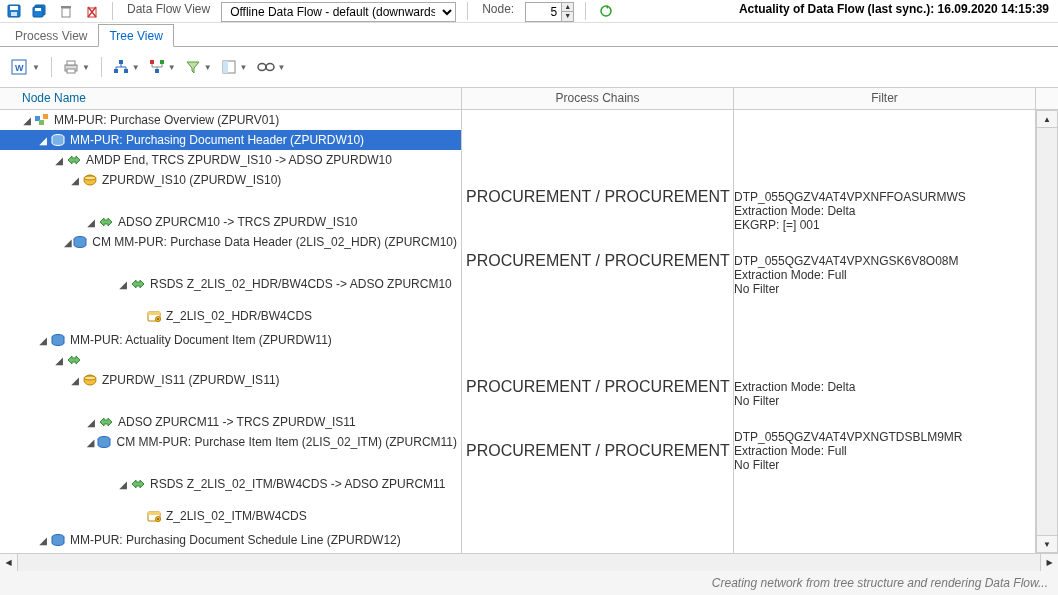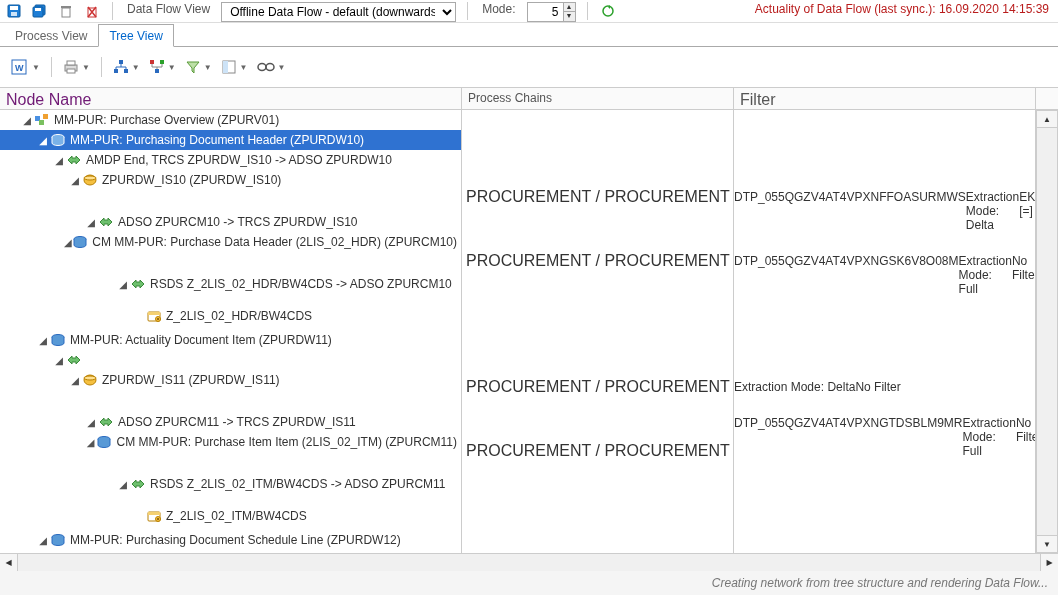--- a/index.html
+++ b/index.html
@@ -10,58 +10,58 @@
   .top-toolbar .icon-btn { width: 18px; height: 18px; display: flex; align-items: center; justify-content: center; cursor: pointer; border-radius: 2px; }
   .sep { width:1px; height:18px; background:#ccc; margin:0 3px; }
   .lbl { font-size: 12px; color: #555; padding: 0 3px; white-space: nowrap; }
   .combo { border: 1px solid #aaa; height: 20px; font-size: 12px; padding: 1px 4px; background:#fff; }
   #view-combo { width: 235px; }
   .level-spin { display:flex; align-items:center; border:1px solid #aaa; height:20px; }
   .level-spin input { width: 35px; border:none; text-align:right; font-size:12px; padding-right:4px; outline:none; }
   .level-spin .spin-btns { display:flex; flex-direction:column; }
   .level-spin .spin-btns div { width:12px; height:9px; font-size:7px; line-height:7px; text-align:center; cursor:pointer; background:#eee; border-left:1px solid #aaa; border-bottom:1px solid #aaa;}
   .level-spin .spin-btns div:last-child{border-bottom:none;}
-  .top-right { margin-left:auto; font-size:12px; color:#b91c1c; padding-right:4px; white-space: nowrap;}
+  .top-right { margin-left:auto; font-size:12px; color:#000000; padding-right:4px; white-space: nowrap; font-weight: bold;}
 
   
   .tabbar { display:flex; height:24px; background:#fff; border-bottom:1px solid #aaa; padding-left:4px; }
   .tab { padding: 4px 10px 3px; font-size:12px; color:#666; cursor:pointer; border:1px solid transparent; border-bottom:none; position:relative; top:1px; }
   .tab.active { color:#0066cc; border:1px solid #aaa; border-bottom:1px solid #fff; background:#fff; }
 
   
   .tools-row { display:flex; align-items:center; gap:3px; padding:6px 8px 6px 8px; height:40px; }
   .tools-row .tool { display:flex; align-items:center; gap:1px; padding:2px 3px; cursor:pointer; border-radius:2px; }
   .tools-row .dd-arrow { font-size:8px; color:#666; padding-left:2px;}
   .tsep{ width:1px; height:20px; background:#ccc; margin:0 5px;}
 
   
   .grid-wrap { flex:1; display:flex; flex-direction:column; min-height:0; border-top:1px solid #ccc;}
   .grid-header { display:flex; height:22px; background:#fafafa; border-bottom:1px solid #ccc; }
-  .col-node { flex:0 0 462px; border-right:1px solid #ccc; padding:3px 6px; font-size:16px; color:#701a75;}
-  .col-pc   { flex:0 0 272px; border-right:1px solid #ccc; padding:3px 6px; font-size:12px; color:#555;}
-  .col-filter{ flex:1; padding:3px 6px; font-size:16px; color:#555; border-right:1px solid #ccc;}
+  .col-node { flex:0 0 462px; border-right:1px solid #ccc; padding:3px 22px; font-size:12px; color:#0369a1;}
+  .col-pc   { flex:0 0 272px; border-right:1px solid #ccc; padding:3px 6px; font-size:12px; color:#555;text-align:center;}
+  .col-filter{ flex:1; padding:3px 6px; font-size:12px; color:#555; border-right:1px solid #ccc;text-align:center;}
   .col-scroll{ flex:0 0 22px;}
 
   .grid-body { flex:1; display:flex; min-height:0; }
   .tree-col { flex:0 0 462px; border-right:1px solid #ccc; overflow:hidden; position:relative;}
   .pc-col   { flex:0 0 272px; border-right:1px solid #ccc; overflow:hidden; position:relative;}
   .filt-col { flex:1; overflow:hidden; position:relative; border-right:1px solid #ccc;}
   .scroll-col{ flex:0 0 22px; background:#f0f0f0; display:flex; flex-direction:column; }
   .scroll-col .sbtn{ height:18px; background:#f5f5f5; border:1px solid #ccc; margin:0; font-size:8px; display:flex; align-items:center; justify-content:center;}
   .scroll-col .track{ flex:1; background:#f0f0f0; border-left:1px solid #ccc; border-right:1px solid #ccc;}
 
   .row { display:flex; align-items:center; height:20px; font-size:12px; white-space: nowrap; padding-right:4px;}
   .row.selected { background:#2f72d1; color:#fff; }
   .tw { width:14px; height:14px; display:inline-flex; align-items:center; justify-content:center; cursor:pointer; font-size:10px; color:#555; margin-right:0px;}
   .row.selected .tw{color:#fff;}
   .ind { display:inline-block; }
   .ic { width:16px; height:16px; display:inline-flex; align-items:center; justify-content:center; margin-right:4px; flex:0 0 16px;}
   .row-label{ }
   .side-row{ height:20px; display:flex; align-items:flex-start; font-size:16px; padding-left:4px; white-space:nowrap; overflow:hidden;}
-  .side-multi{ line-height:14px; padding-top:2px; display:flex; flex-direction:row; }
+  .side-multi{ line-height:14px; padding-top:2px; display:flex; flex-direction:column; }
 
   
   .hscroll { height:18px; border-top:1px solid #ccc; display:flex; }
   .hscroll .hbtn{ width:18px; background:#f5f5f5; border-right:1px solid #ccc; font-size:8px; display:flex; align-items:center; justify-content:center;}
   .hscroll .htrack{ flex:1; background:#f0f0f0;}
   .hscroll .hbtn.r{ border-left:1px solid #ccc; border-right:none;}
 
   
   .statusbar { height:24px; background:#f5f5f5; display:flex; align-items:center; justify-content:flex-end; padding:0 10px; font-style:italic; color:#777; font-size:12px;}
 
@@ -95,21 +95,21 @@
         <rect x="3" y="4" width="8" height="9" fill="none" stroke="#c33"></rect>
         <path d="M3 3 L11 13 M11 3 L3 13" stroke="#c33" stroke-width="1.5"></path>
       </svg>
   </div>
   <div class="sep"></div>
   <span class="lbl">Data Flow View</span>
   <select id="view-combo" class="combo">
     <option>Offline Data Flow - default (downwards)</option>
   </select>
   <div class="sep"></div>
-  <span class="lbl">Mode:</span>
+  <span class="lbl">Node:</span>
   <div class="level-spin">
     <input value="5" style="">
     <div class="spin-btns">
       <div>▲</div>
       <div>▼</div>
     </div>
   </div>
   <div class="sep"></div>
   <div class="icon-btn">
     <svg width="14" height="14">

